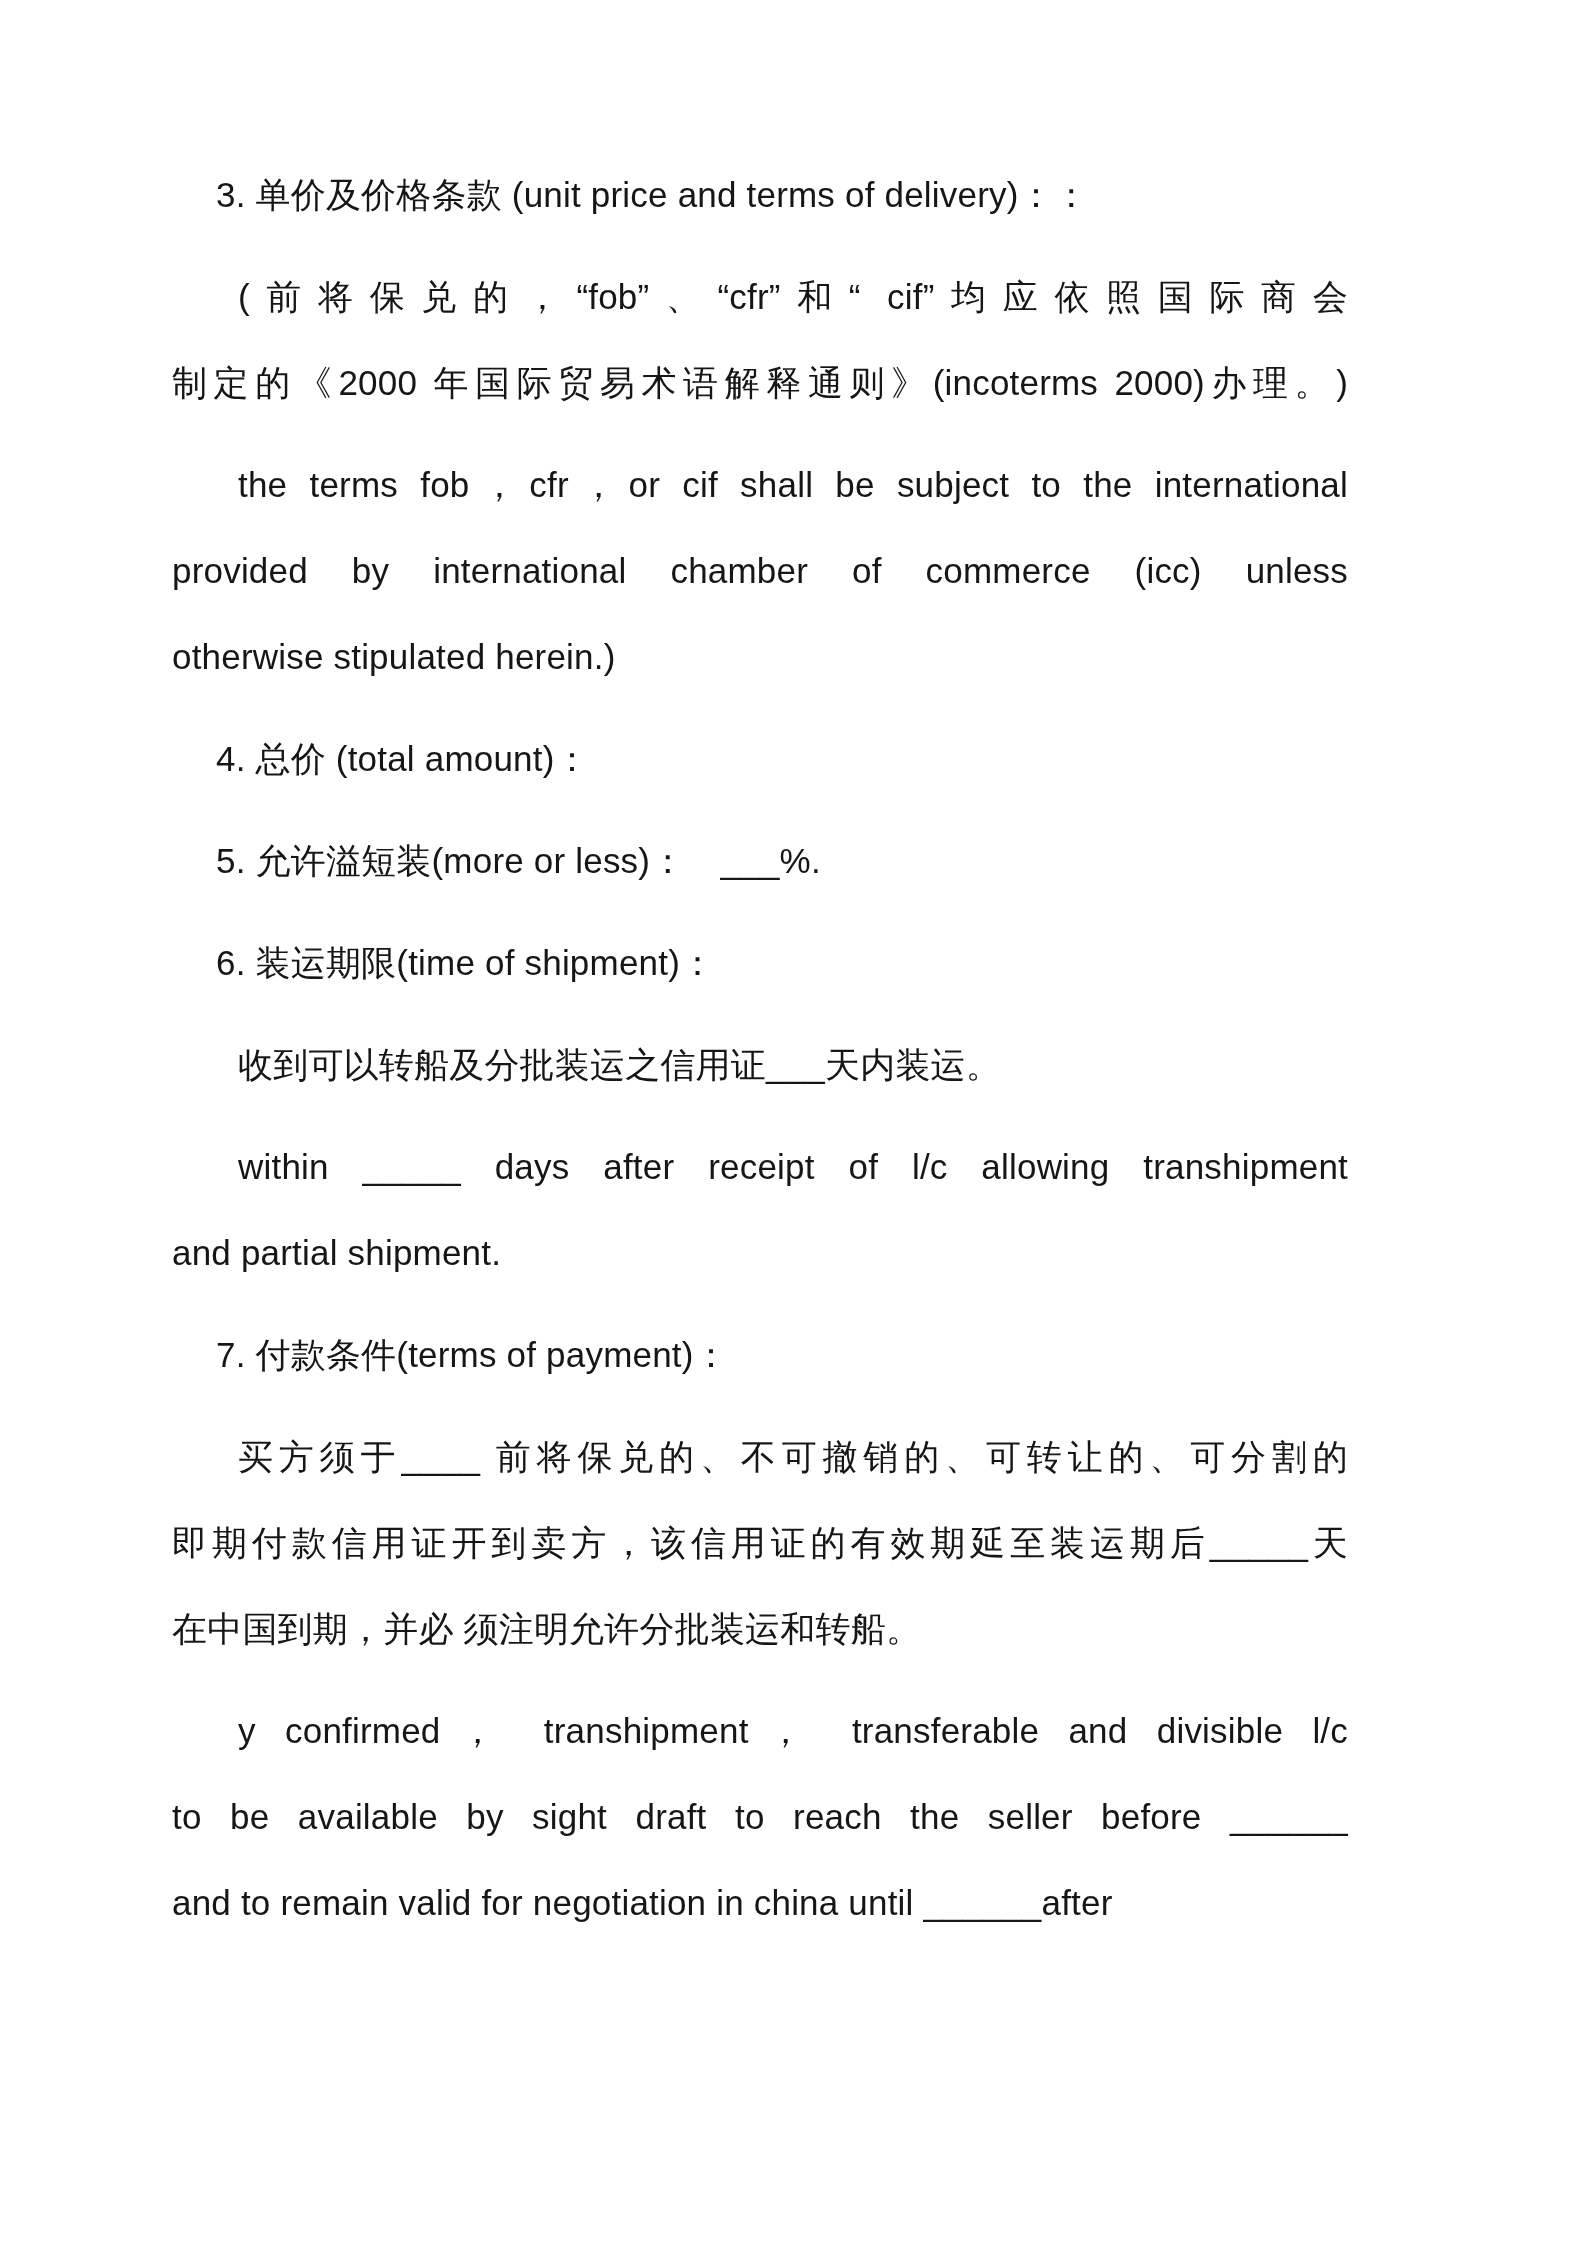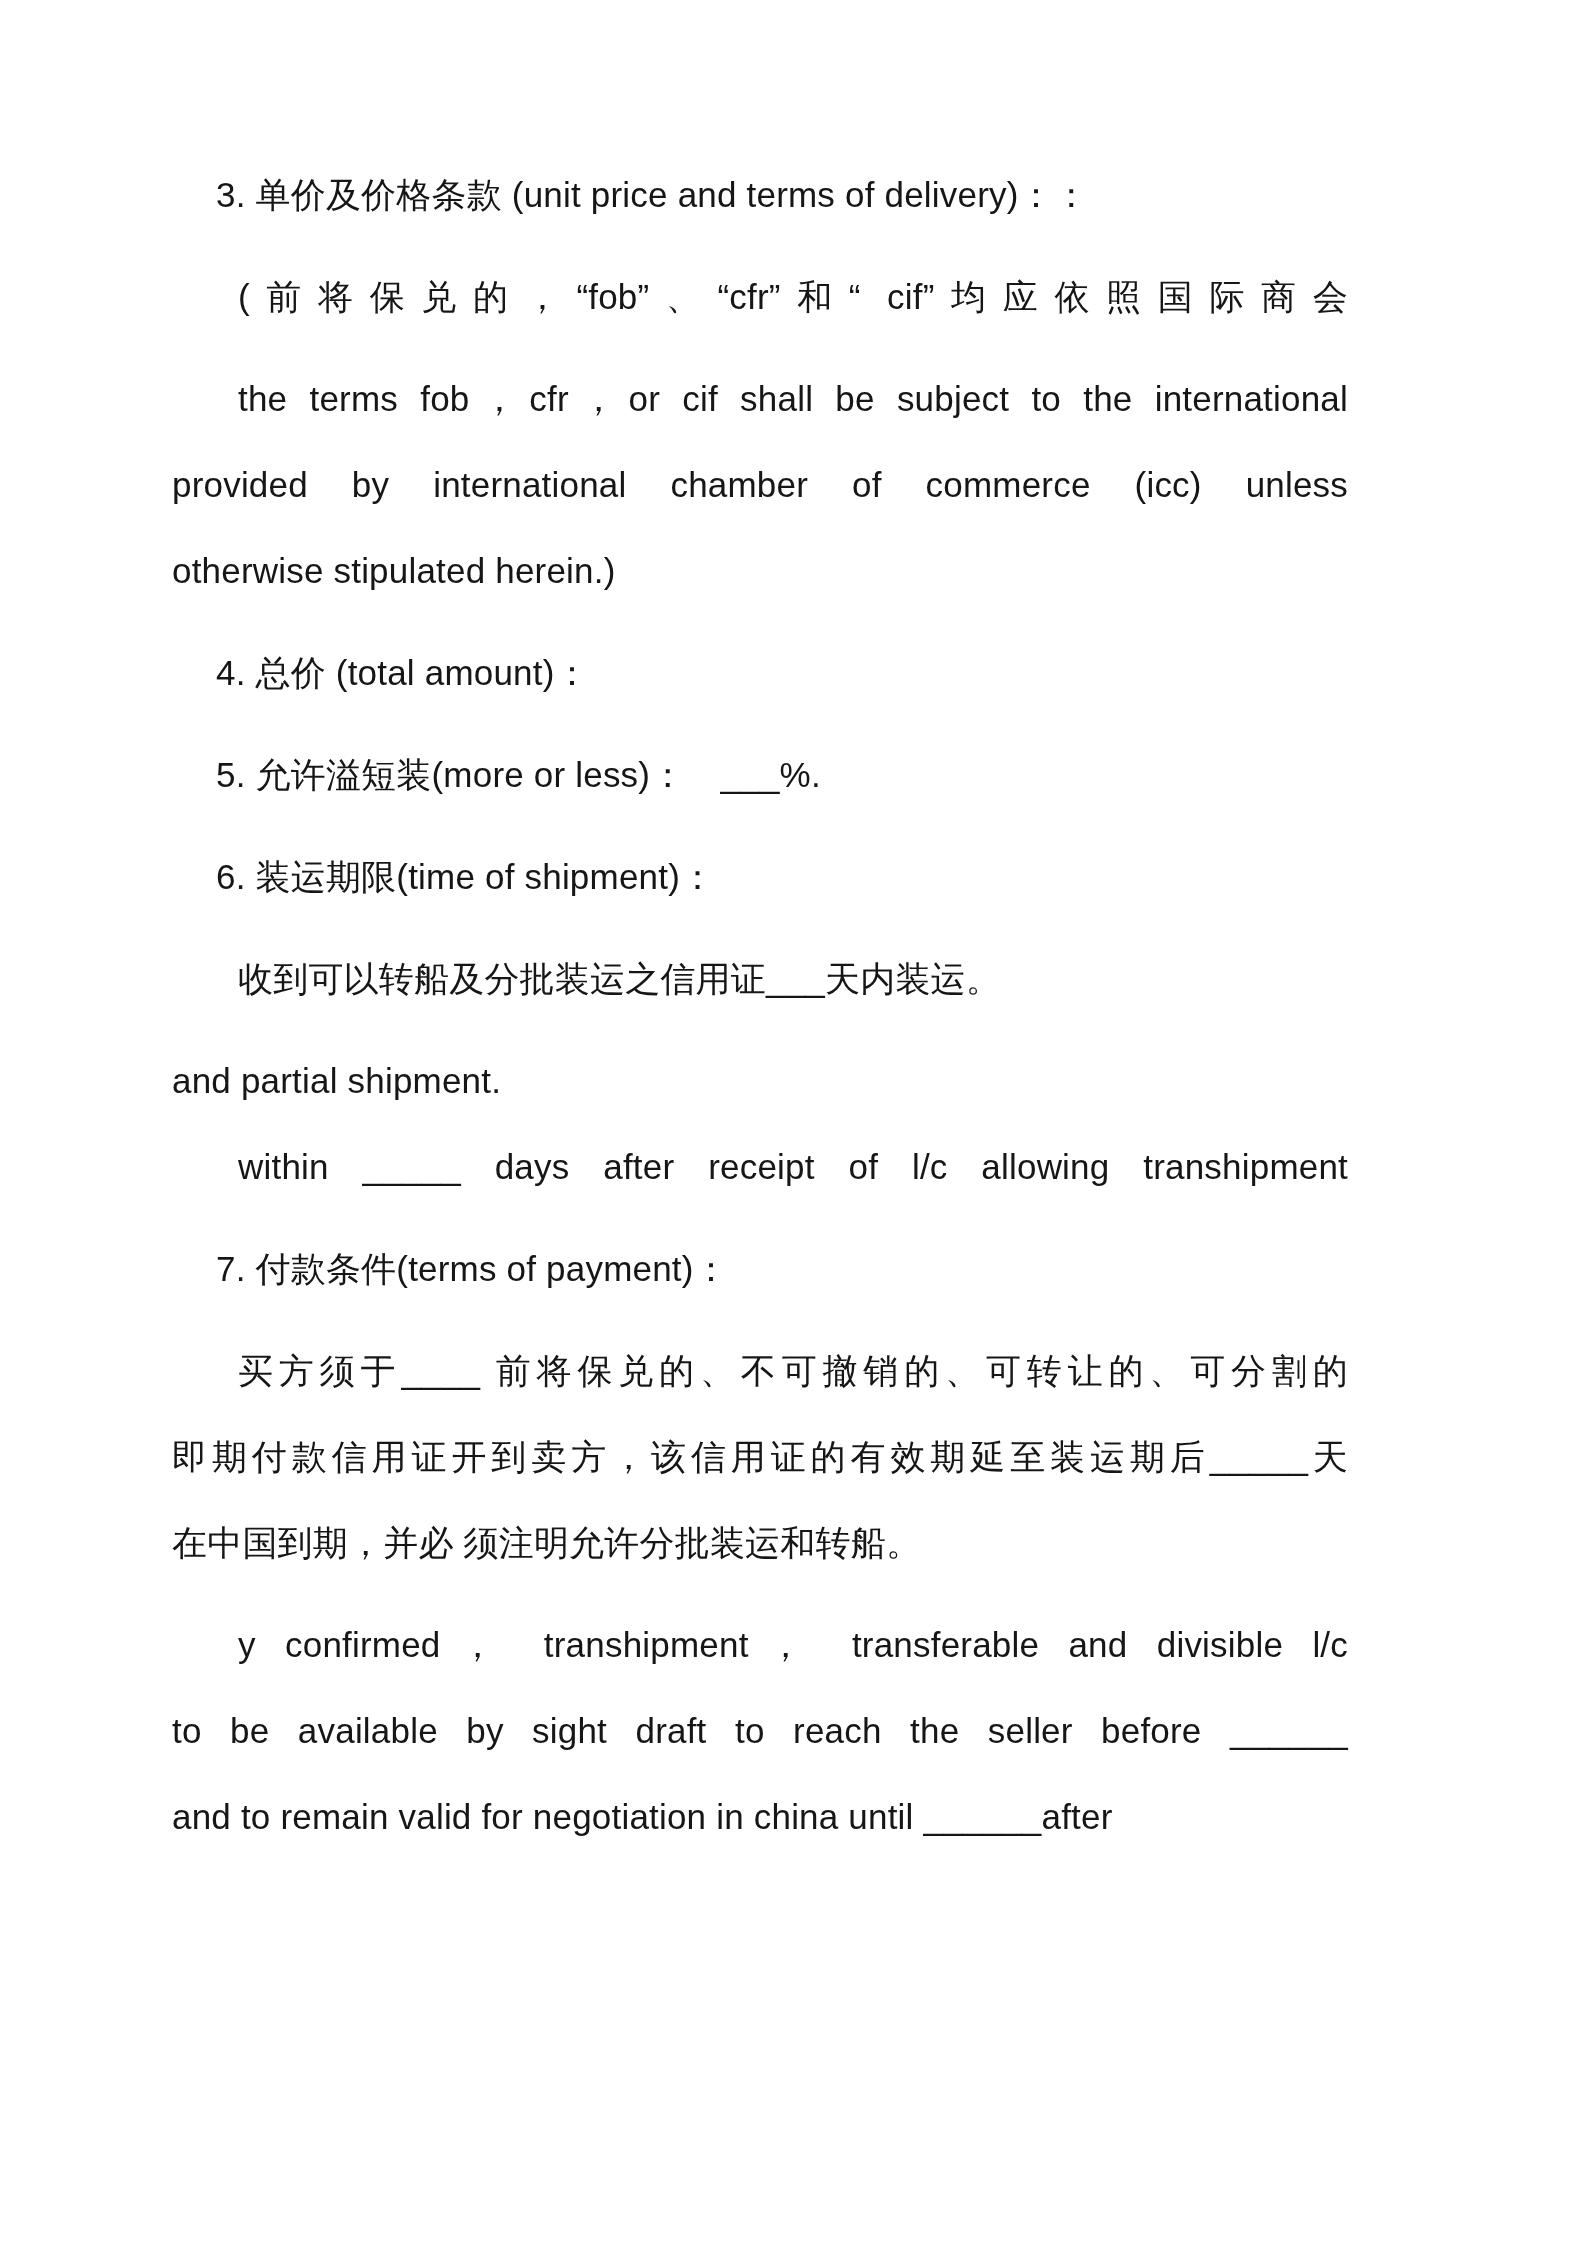--- a/index.html
+++ b/index.html
@@ -36,20 +36,21 @@
 <body>
 
 <div class="page">
 
   <p class="para">
     <span class="line ind-num">3. 单价及价格条款 (unit price and terms of delivery)：：</span>
   </p>
 
   <p class="para">
     <span class="line ind fill">(前将保兑的，“fob”、“cfr”和“ cif”均应依照国际商会</span>
+    <span class="line fill">制定的《2000 年国际贸易术语解释通则》(incoterms 2000)办理。)</span>
   </p>
 
   <p class="para">
     <span class="line ind fill">the terms fob，cfr，or cif shall be subject to the international</span>
     <span class="line fill">provided by international chamber of commerce (icc) unless</span>
     <span class="line">otherwise stipulated herein.)</span>
   </p>
 
   <p class="para">
     <span class="line ind-num">4. 总价 (total amount)：</span>
@@ -61,22 +62,22 @@
 
   <p class="para">
     <span class="line ind-num">6. 装运期限(time of shipment)：</span>
   </p>
 
   <p class="para">
     <span class="line ind">收到可以转船及分批装运之信用证___天内装运。</span>
   </p>
 
   <p class="para">
+    <span class="line ind fill">within _____ days after receipt of l/c allowing transhipment</span>
     <span class="line">and partial shipment.</span>
-    <span class="line ind fill">within _____ days after receipt of l/c allowing transhipment</span>
   </p>
 
   <p class="para">
     <span class="line ind-num">7. 付款条件(terms of payment)：</span>
   </p>
 
   <p class="para">
     <span class="line ind fill">买方须于____ 前将保兑的、不可撤销的、可转让的、可分割的</span>
     <span class="line fill">即期付款信用证开到卖方，该信用证的有效期延至装运期后_____天</span>
     <span class="line">在中国到期，并必 须注明允许分批装运和转船。</span>

